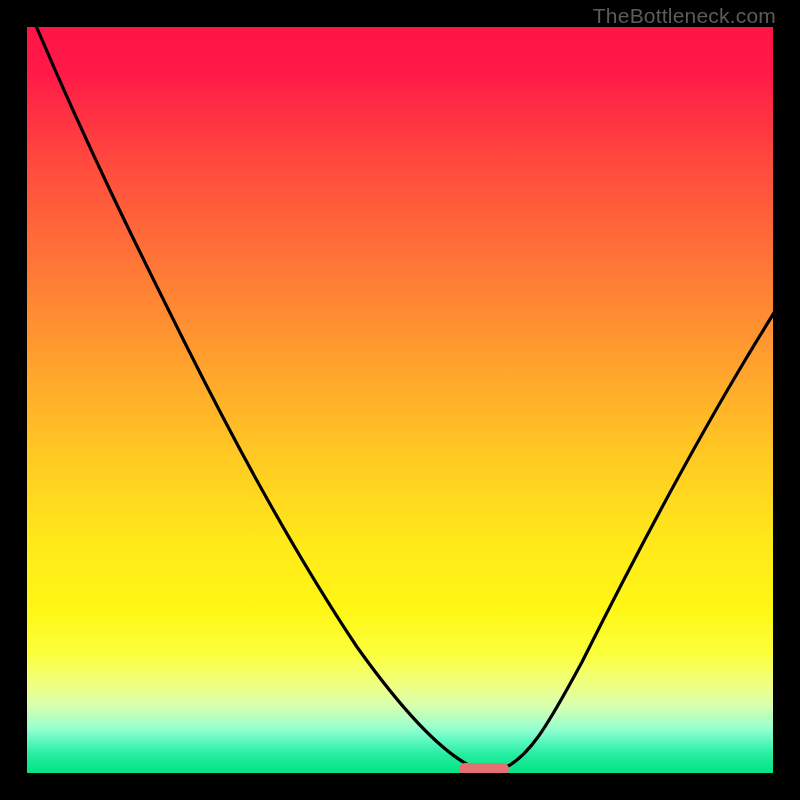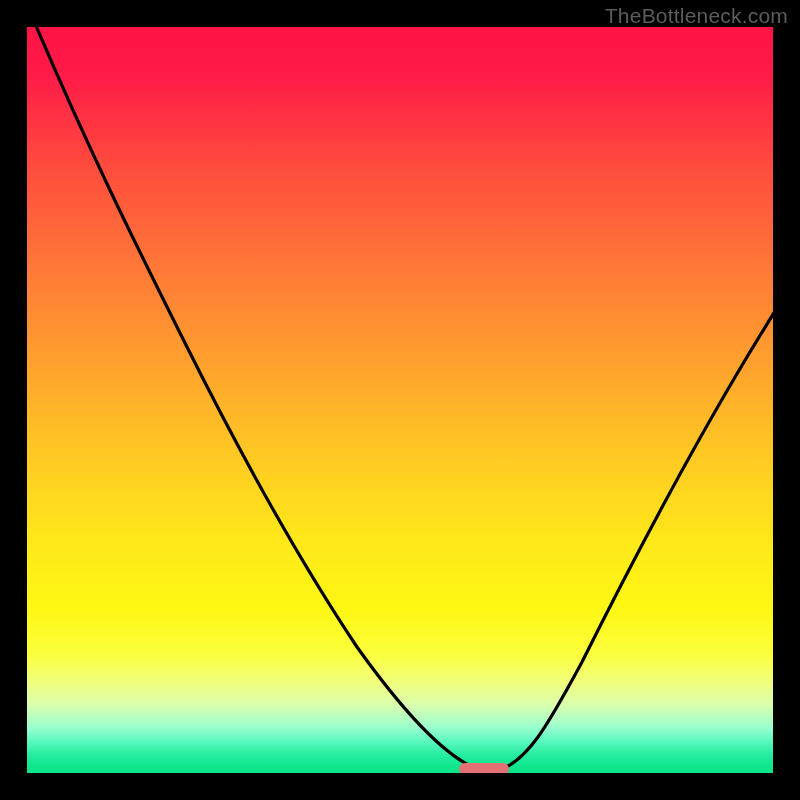--- a/index.html
+++ b/index.html
@@ -53,21 +53,21 @@
   .curve-layer {
     position: absolute;
     left: 0;
     top: 0;
     width: 100%;
     height: 100%;
   }
   .watermark {
     position: absolute;
     top: 4px;
-    right: 12px;
+    right: 24px;
     color: #5c5c5c;
     font-size: 21px;
     font-weight: 500;
     letter-spacing: 0.2px;
   }
 </style>
 </head>
 <body>
 
 <div class="frame">

